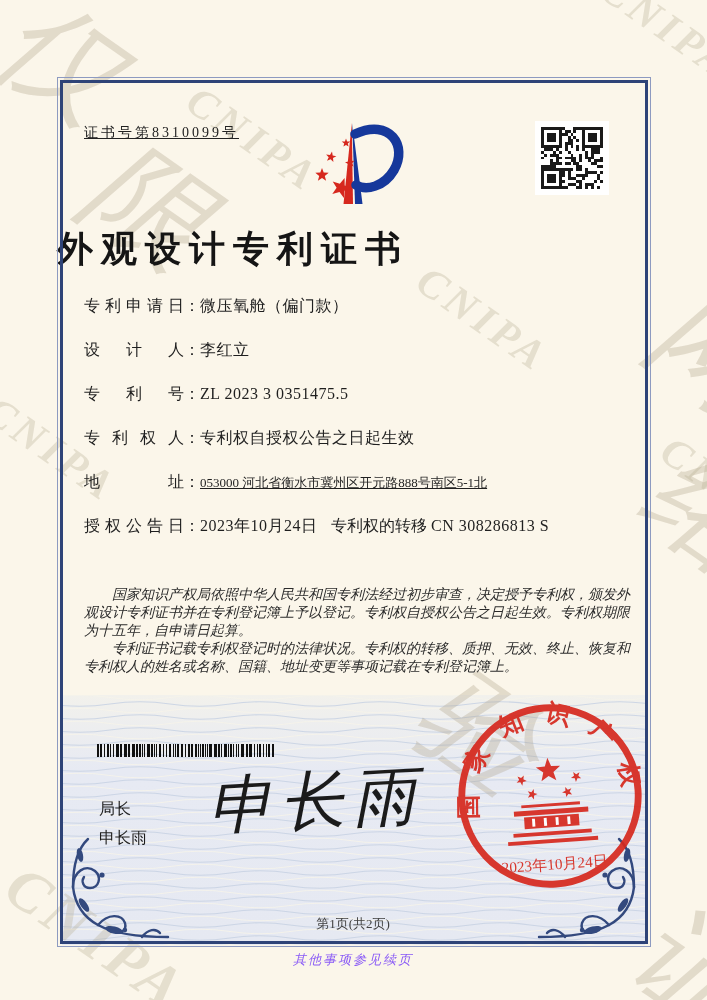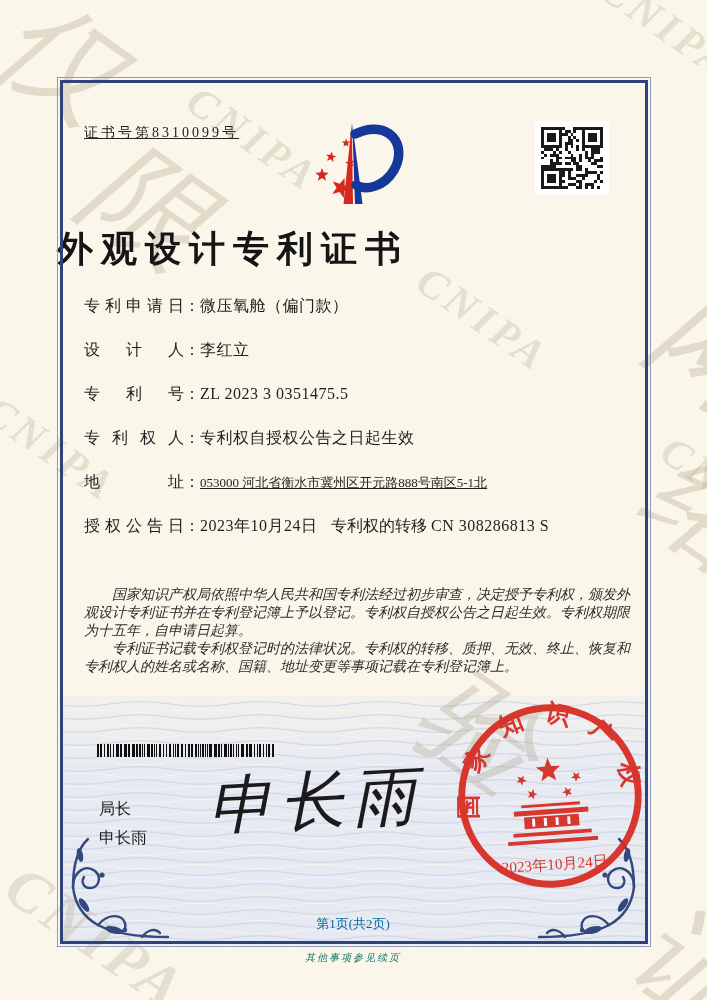--- a/index.html
+++ b/index.html
@@ -67,23 +67,23 @@
 
   
   .seal{position:absolute;left:452px;top:698px;width:196px;height:196px;z-index:5;opacity:.92;}
   .seal svg{width:100%;height:100%;}
   .ring-t{font-size:25px;font-weight:bold;letter-spacing:20px;fill:#d6281e;
           font-family:"Liberation Serif","DejaVu Serif",serif;}
   .seal-date{font-size:15.5px;fill:#d6281e;font-family:"Liberation Serif","DejaVu Serif",serif;}
 
   
   .page-info{position:absolute;left:57px;top:915px;width:592px;text-align:center;
-             font-size:13px;color:#0369a1;z-index:2;}
+             font-size:13px;color:#404040;z-index:2;}
   .cont-note{position:absolute;left:57px;top:951px;width:592px;text-align:center;
-             font-size:10px;letter-spacing:2px;color:#0f766e;font-style:italic;z-index:2;}
+             font-size:13px;letter-spacing:2px;color:#8b5cf6;font-style:italic;z-index:2;}
 </style>
 </head>
 <body>
 
 <div class="page">
 
   <span class="wm wm-char wmc0">仅</span>
   <span class="wm wm-char wmc1">限</span>
   <span class="wm wm-char wmc2">网</span>
   <span class="wm wm-char wmc3">络</span>

